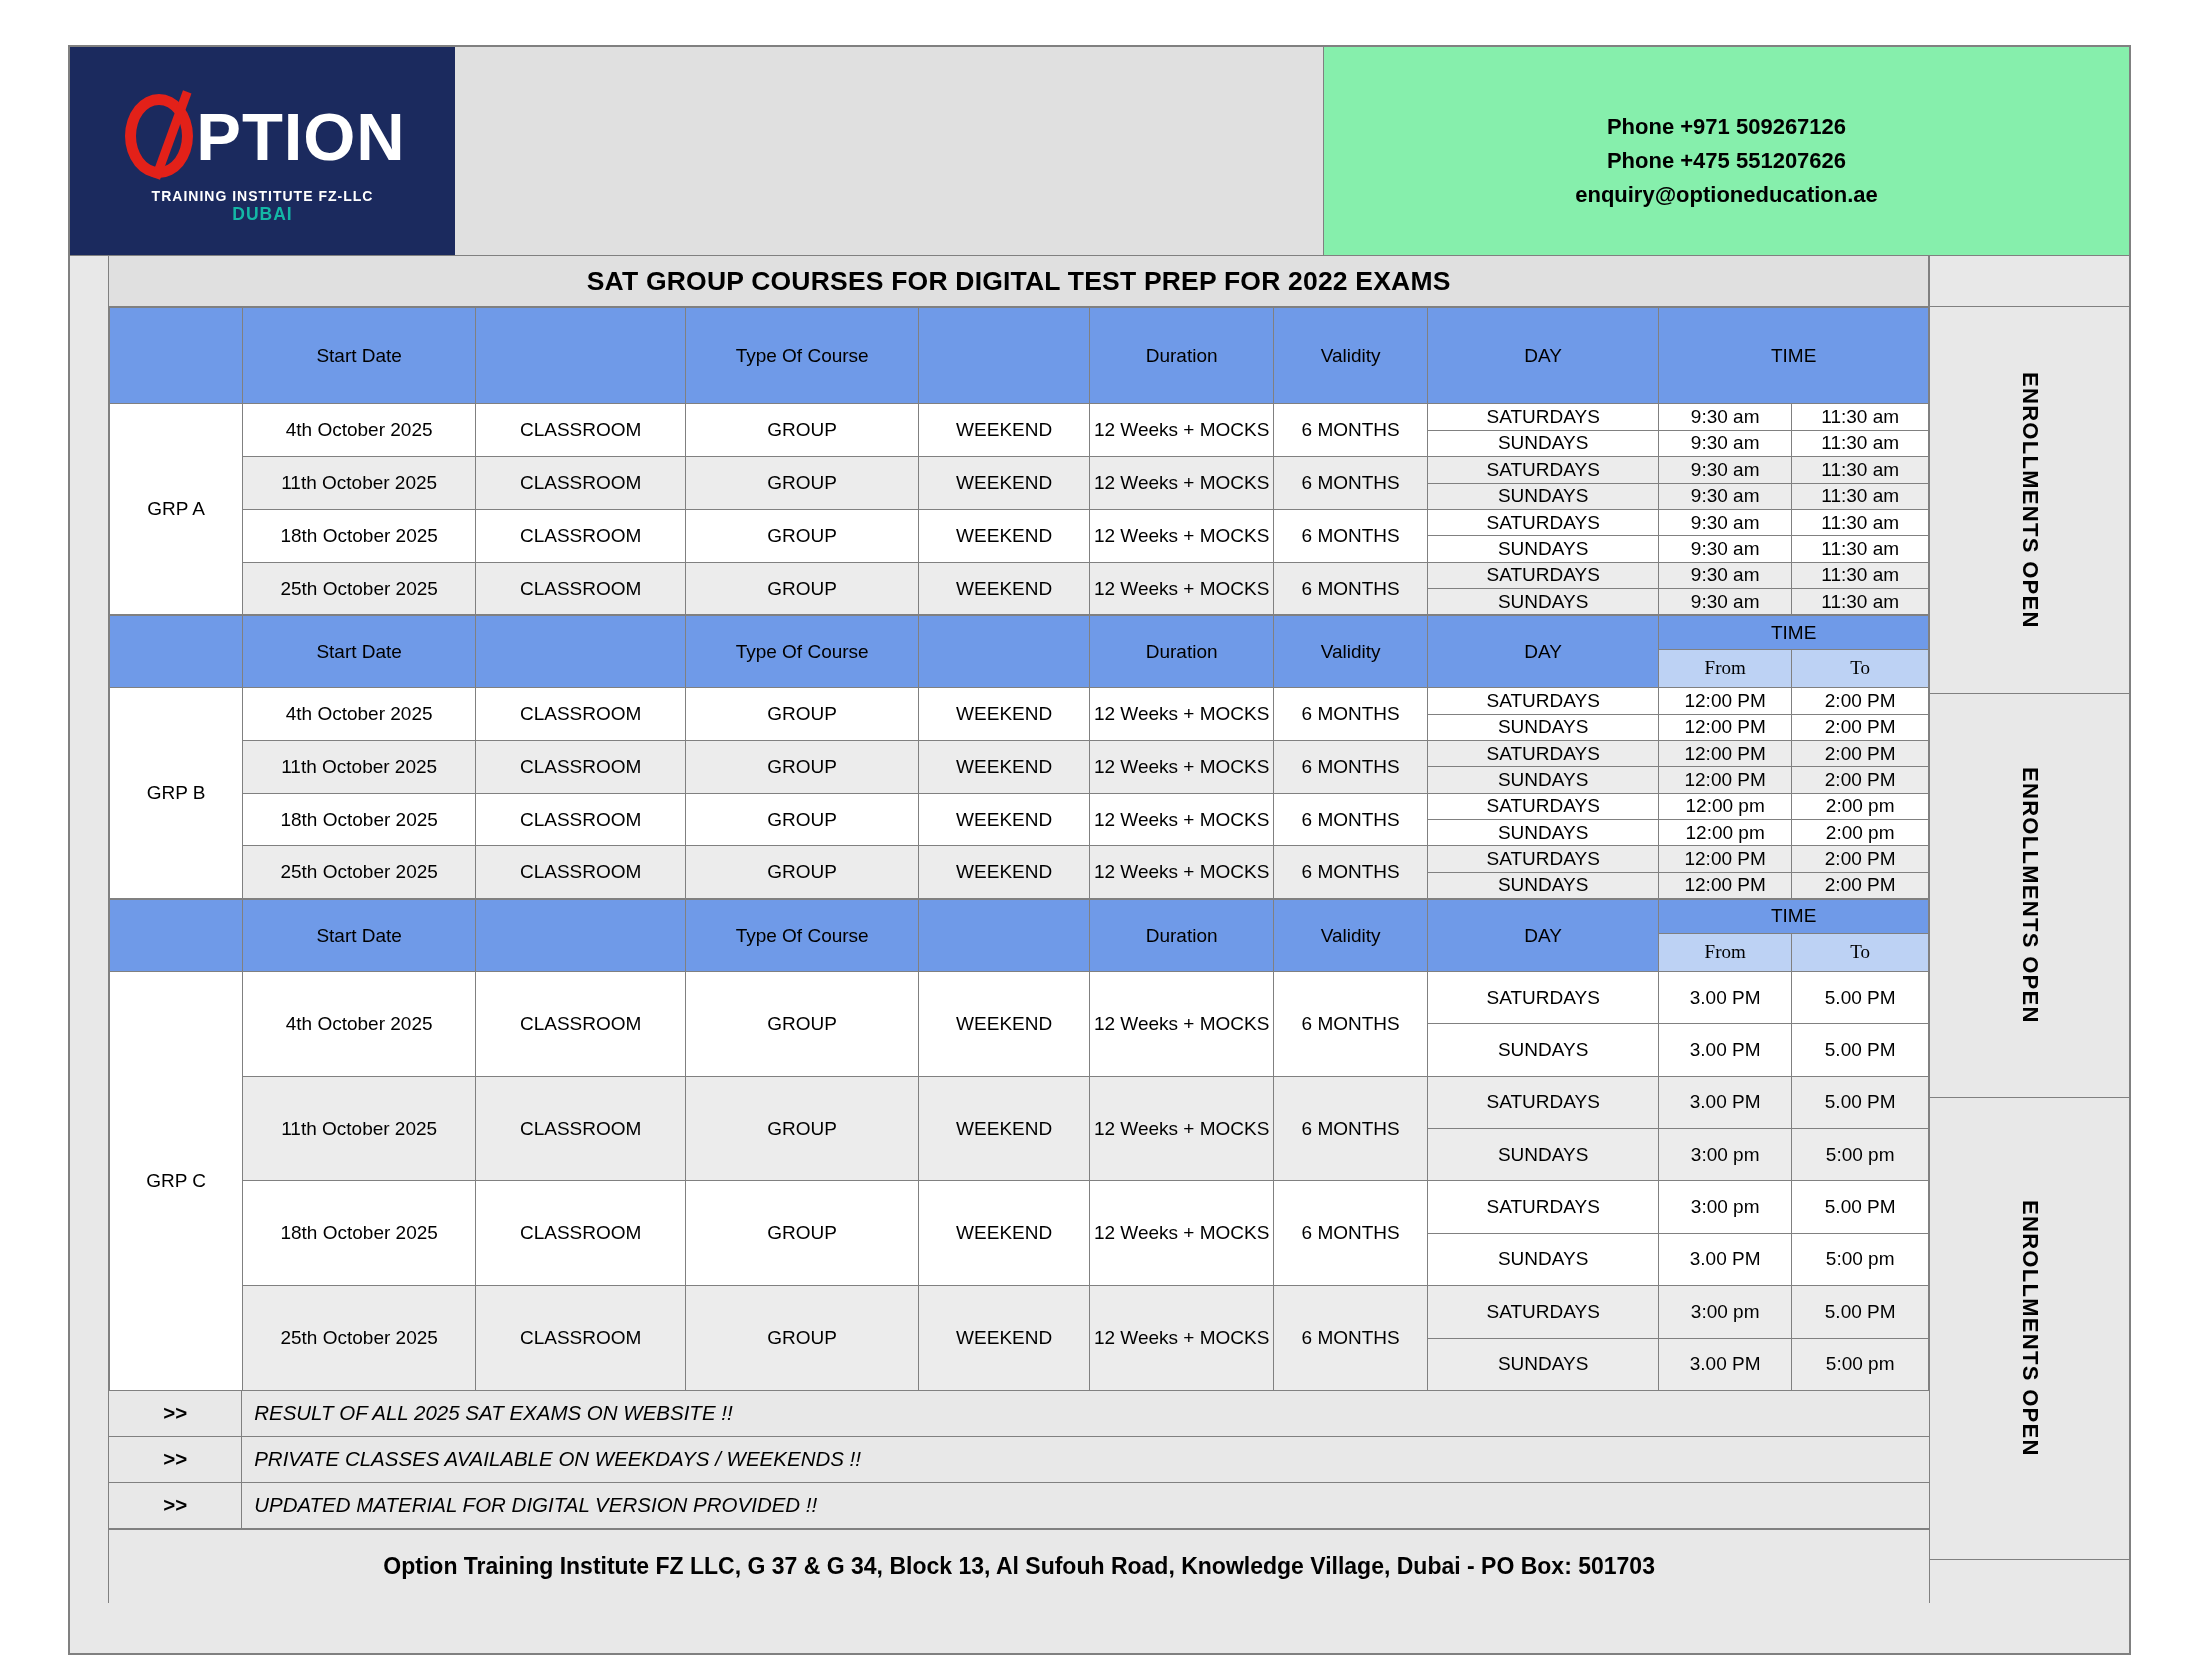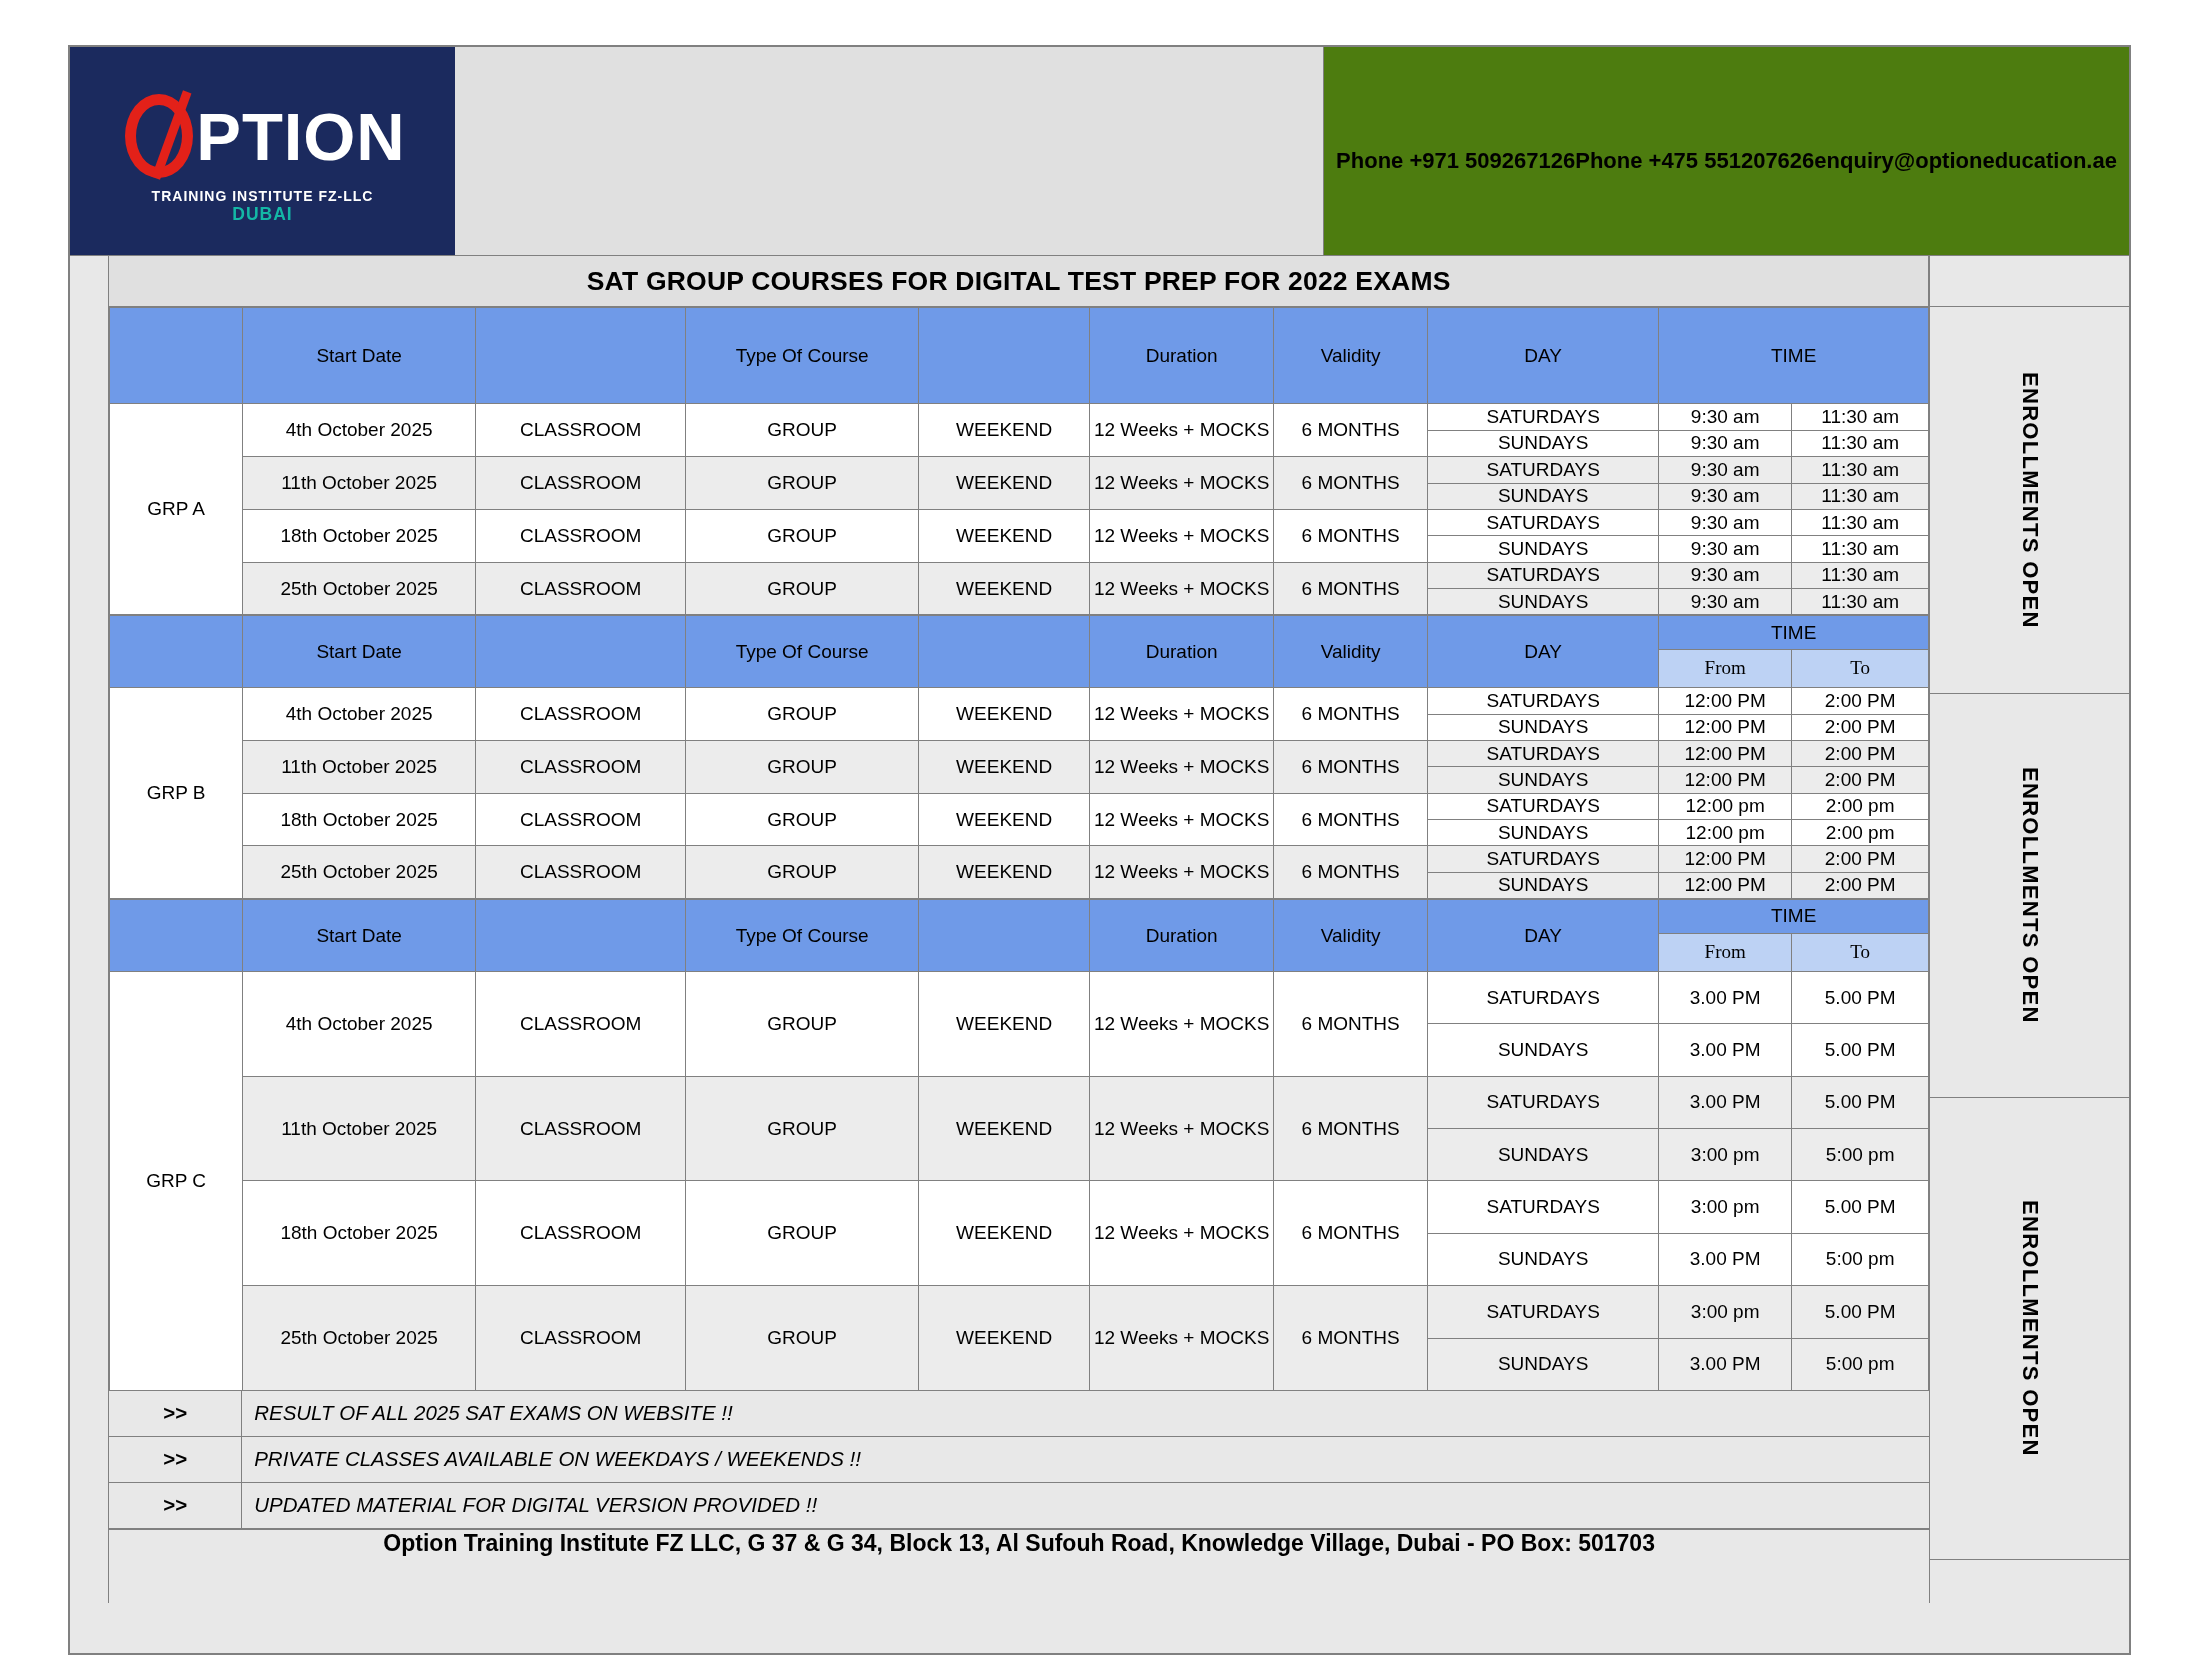--- a/index.html
+++ b/index.html
@@ -94,24 +94,24 @@
     letter-spacing: 1px;
   }
   .header-mid {
     flex: 1;
     background: #e0e0e0;
     border-right: 1.7px solid #808080;
     box-sizing: border-box;
   }
   .header-contact {
     width: 805px;
-    background: #4d7c0f;
-    box-sizing: border-box;
-    display: flex;
-    flex-direction: row;
+    background: #86efac;
+    box-sizing: border-box;
+    display: flex;
+    flex-direction: column;
     align-items: center;
     justify-content: center;
     padding-top: 20px;
   }
   .header-contact div {
     font-size: 22px;
     font-weight: bold;
     line-height: 34px;
     color: #000;
   }
@@ -253,21 +253,21 @@
     align-items: center;
     padding-left: 12px;
     font-size: 20.5px;
     box-sizing: border-box;
     font-style: italic;
   }
   .footer-bar {
     background: #e8e8e8;
     height: 74px;
     display: flex;
-    align-items: flex-start;
+    align-items: center;
     justify-content: center;
     border-top: 1.7px solid #808080;
     box-sizing: border-box;
   }
   .footer-bar span {
     font-size: 23px;
     font-weight: bold;
   }
   .bottom-pad {
     height: 50px;

